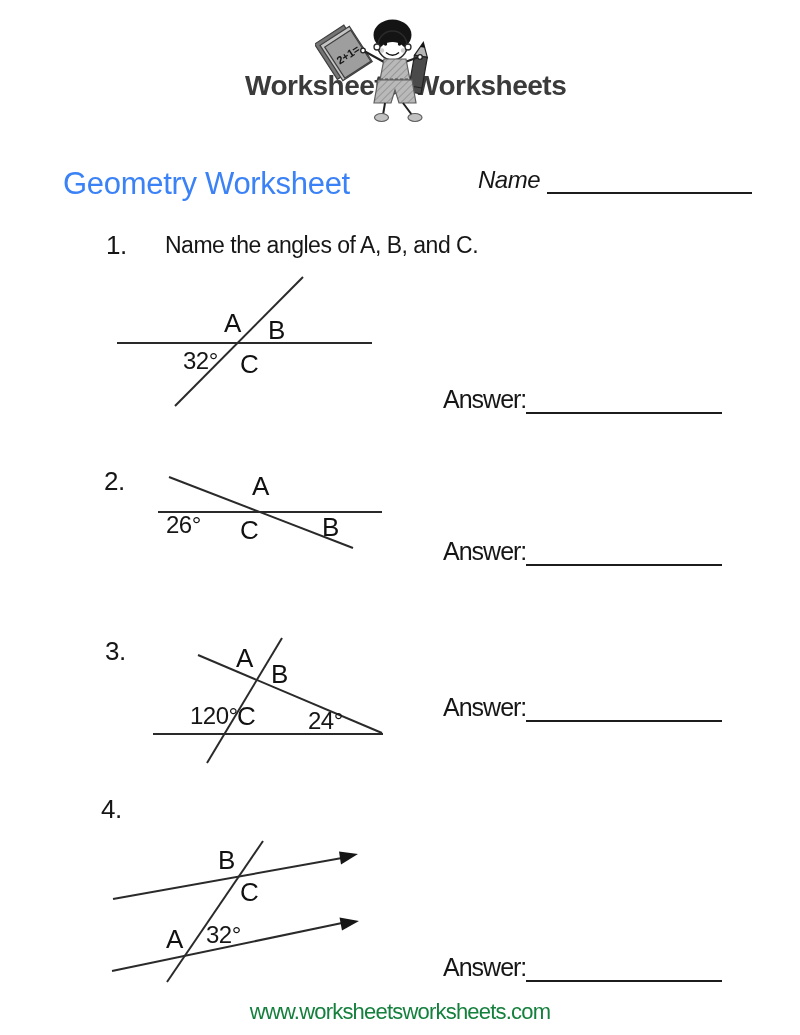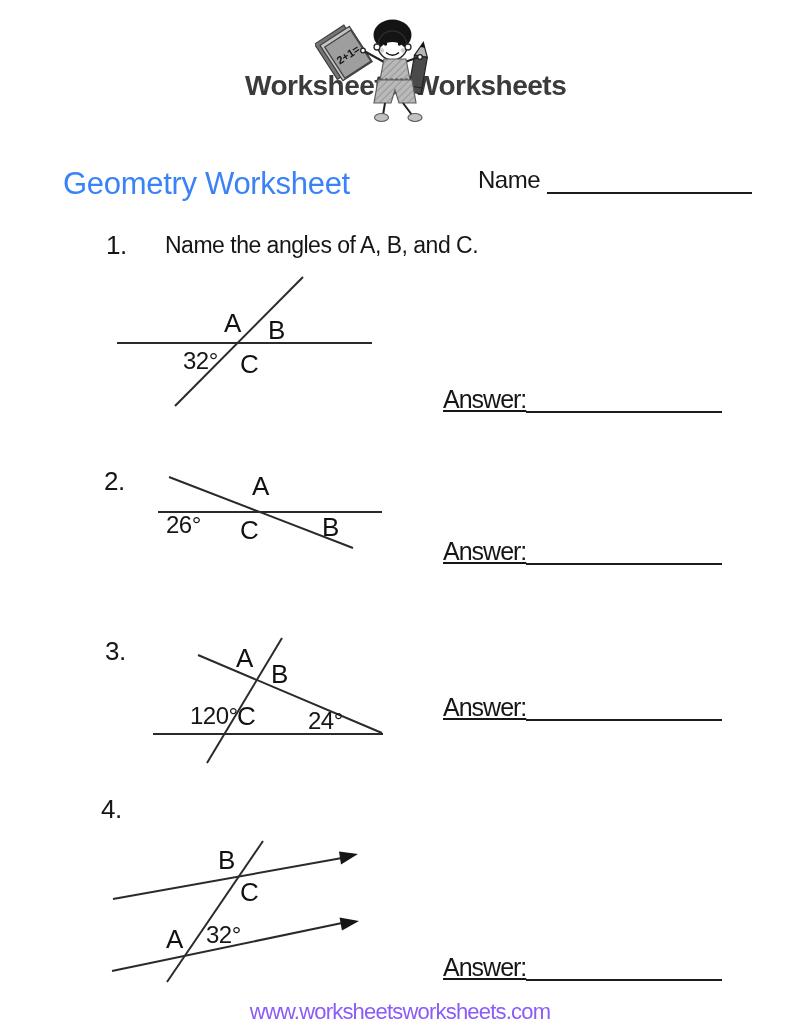--- a/index.html
+++ b/index.html
@@ -10,38 +10,38 @@
   }
   .abs{position:absolute;white-space:nowrap;}
 
   
   .logo-word{
     font-size:28px;font-weight:bold;color:#3b3b3b;letter-spacing:-0.5px;
     transform:scaleX(.8);transform-origin:left top;
   }
   
   .title{font-size:31px;letter-spacing:-0.3px;color:#3b82f6;}
-  .name-row{display:flex;align-items:flex-end;}
+  .name-row{display:flex;align-items:flex-end;font-style:italic;}
   .name-label{font-size:24px;letter-spacing:-0.5px;}
   .name-line{display:inline-block;width:205px;height:26px;border-bottom:2px solid #1c1c1c;margin-left:7px;}
 
   
   .pnum{font-size:26px;letter-spacing:-0.5px;}
   .prompt{font-size:23px;letter-spacing:-0.5px;}
   .dlabel{font-size:26px;letter-spacing:-0.5px;color:#111;}
   .alabel{font-size:24px;letter-spacing:-0.5px;}
-  .answer-row{display:flex;text-decoration:underline;}
+  .answer-row{display:flex;align-items:flex-end;}
   .answer-label{font-size:25px;letter-spacing:-1px;}
   .answer-line{display:inline-block;width:196px;height:26px;border-bottom:2px solid #1c1c1c;}
 
   .diagram{position:absolute;}
   .diagram line{stroke:#2a2a2a;stroke-width:2;}
 
   
-  .footer{left:0;width:800px;text-align:center;font-size:22px;letter-spacing:-0.8px;color:#8b5cf6;}
+  .footer{left:0;width:800px;text-align:center;font-size:22px;letter-spacing:-0.8px;color:#15803d;}
 </style>
 </head>
 <body>
 
 <div class="page">
 
   <div class="abs" style="left:245px;top:70px;">
     <span class="logo-word">Worksheets</span>
   </div>
   <div class="abs" style="left:413px;top:70px;">

